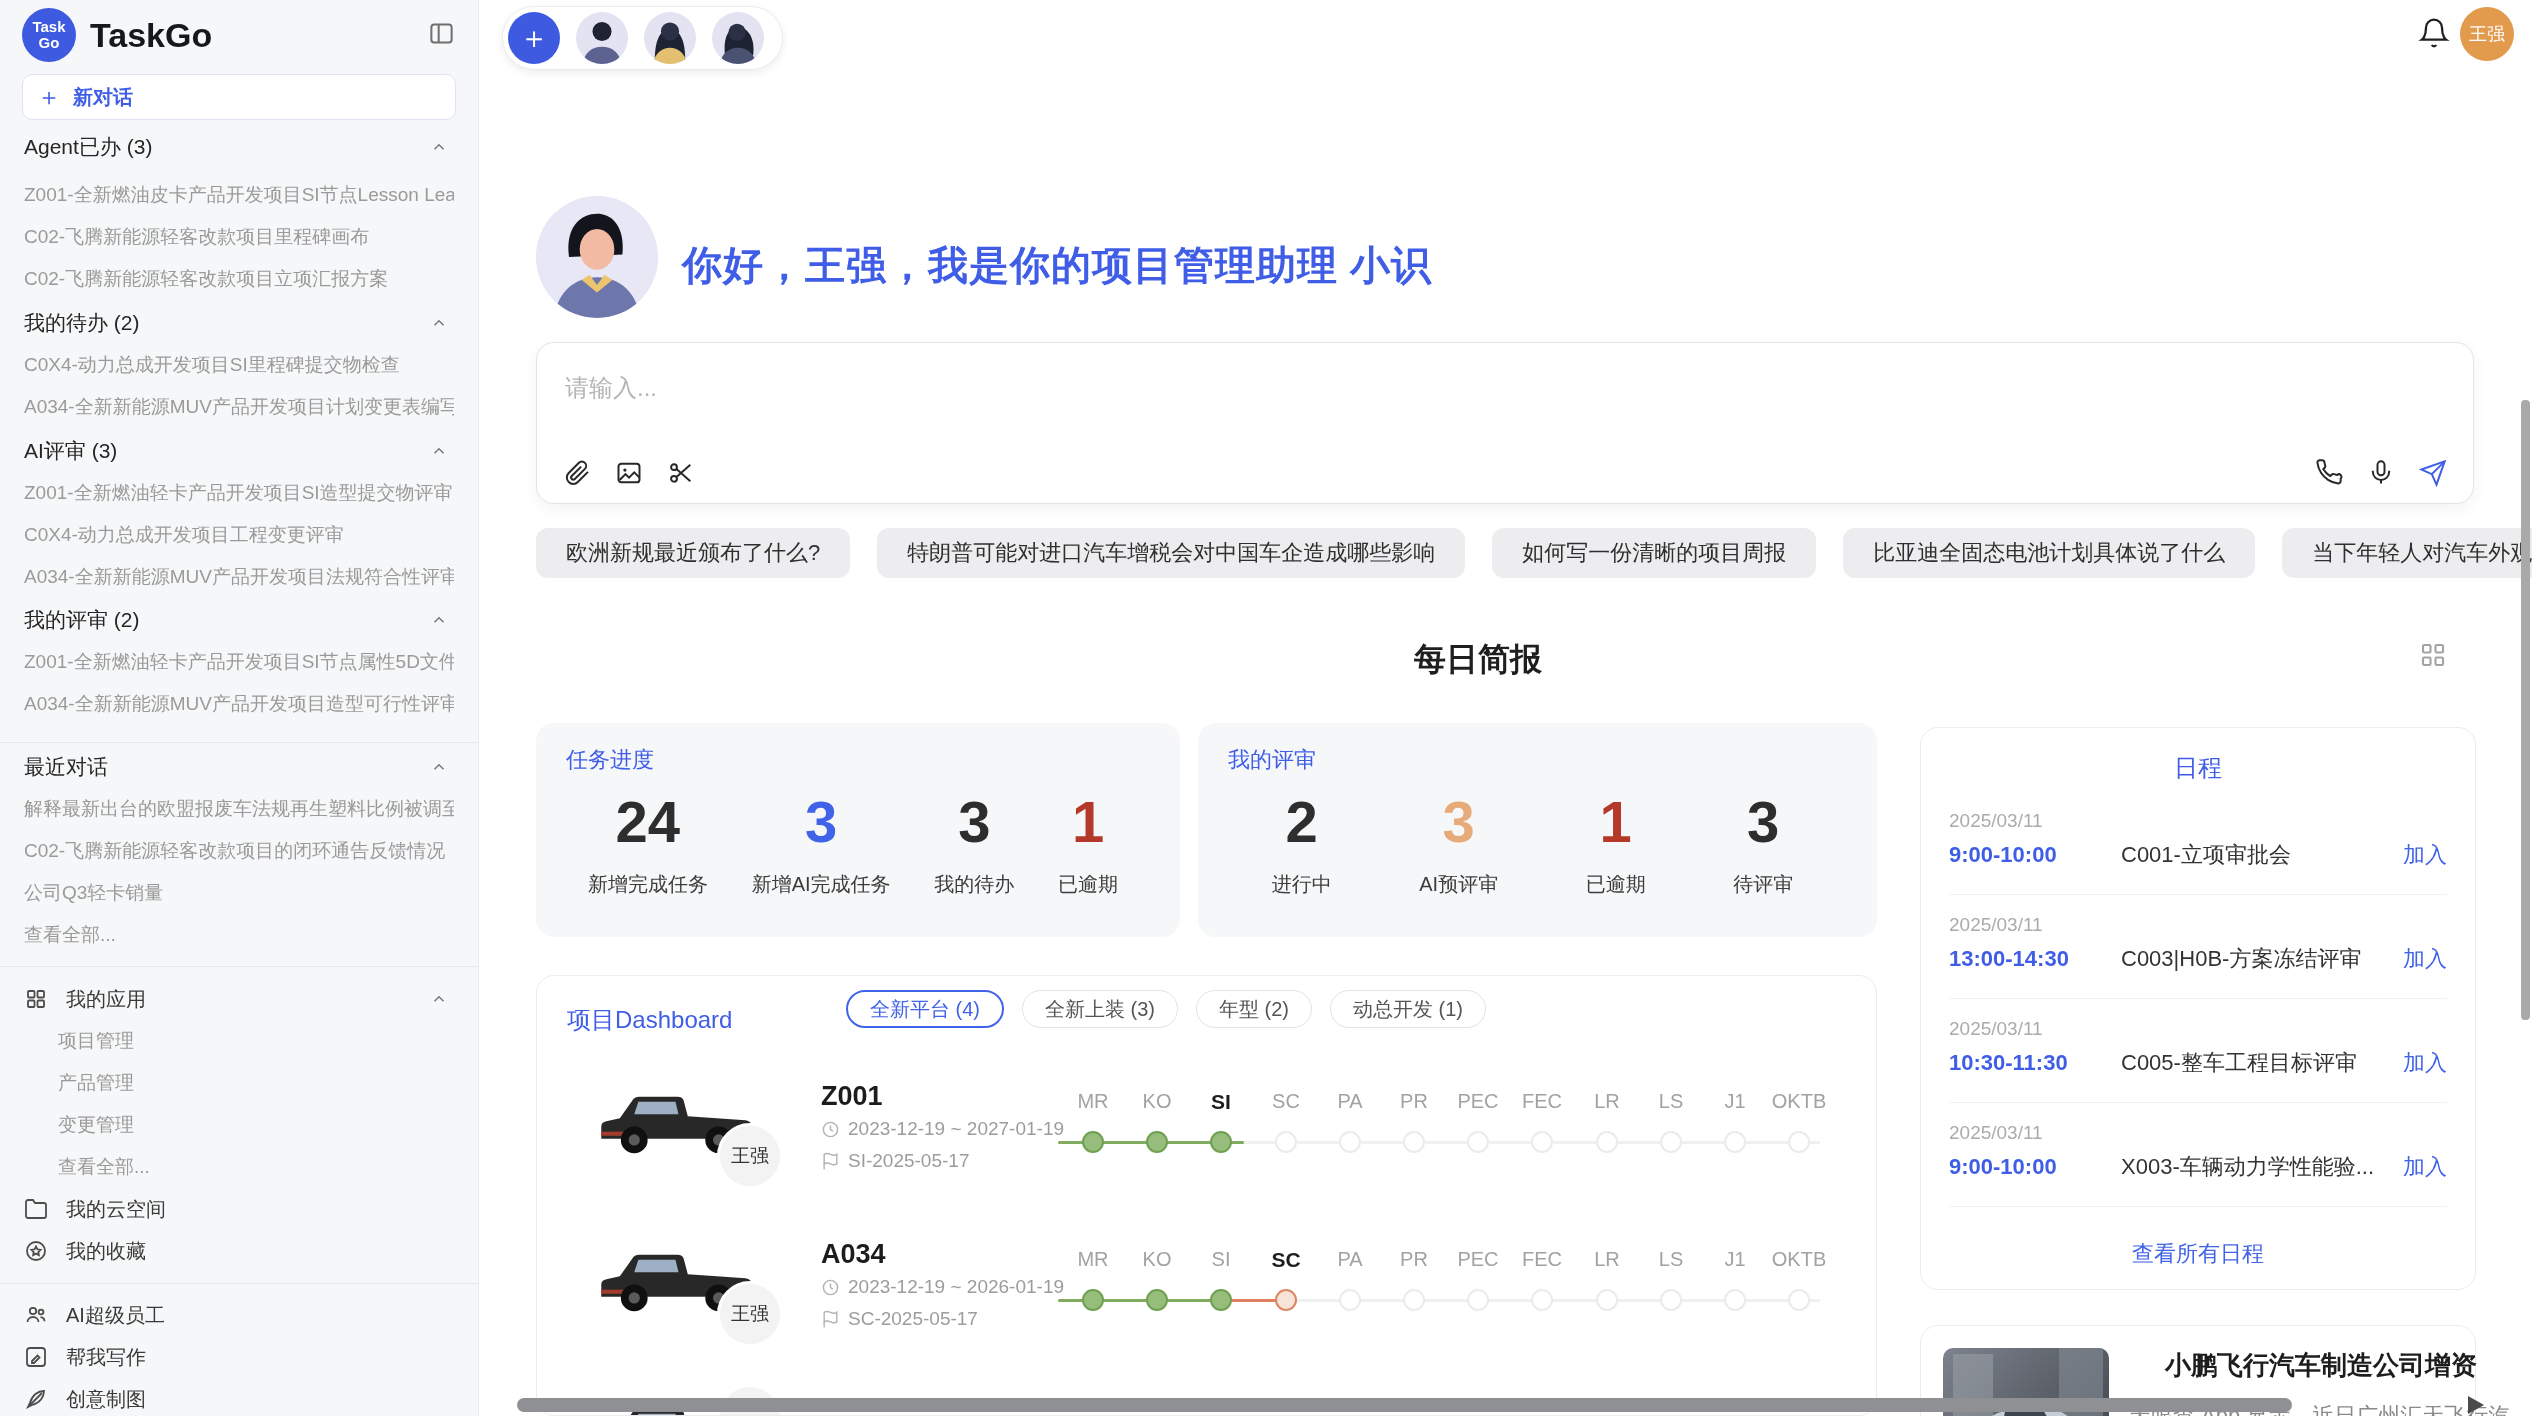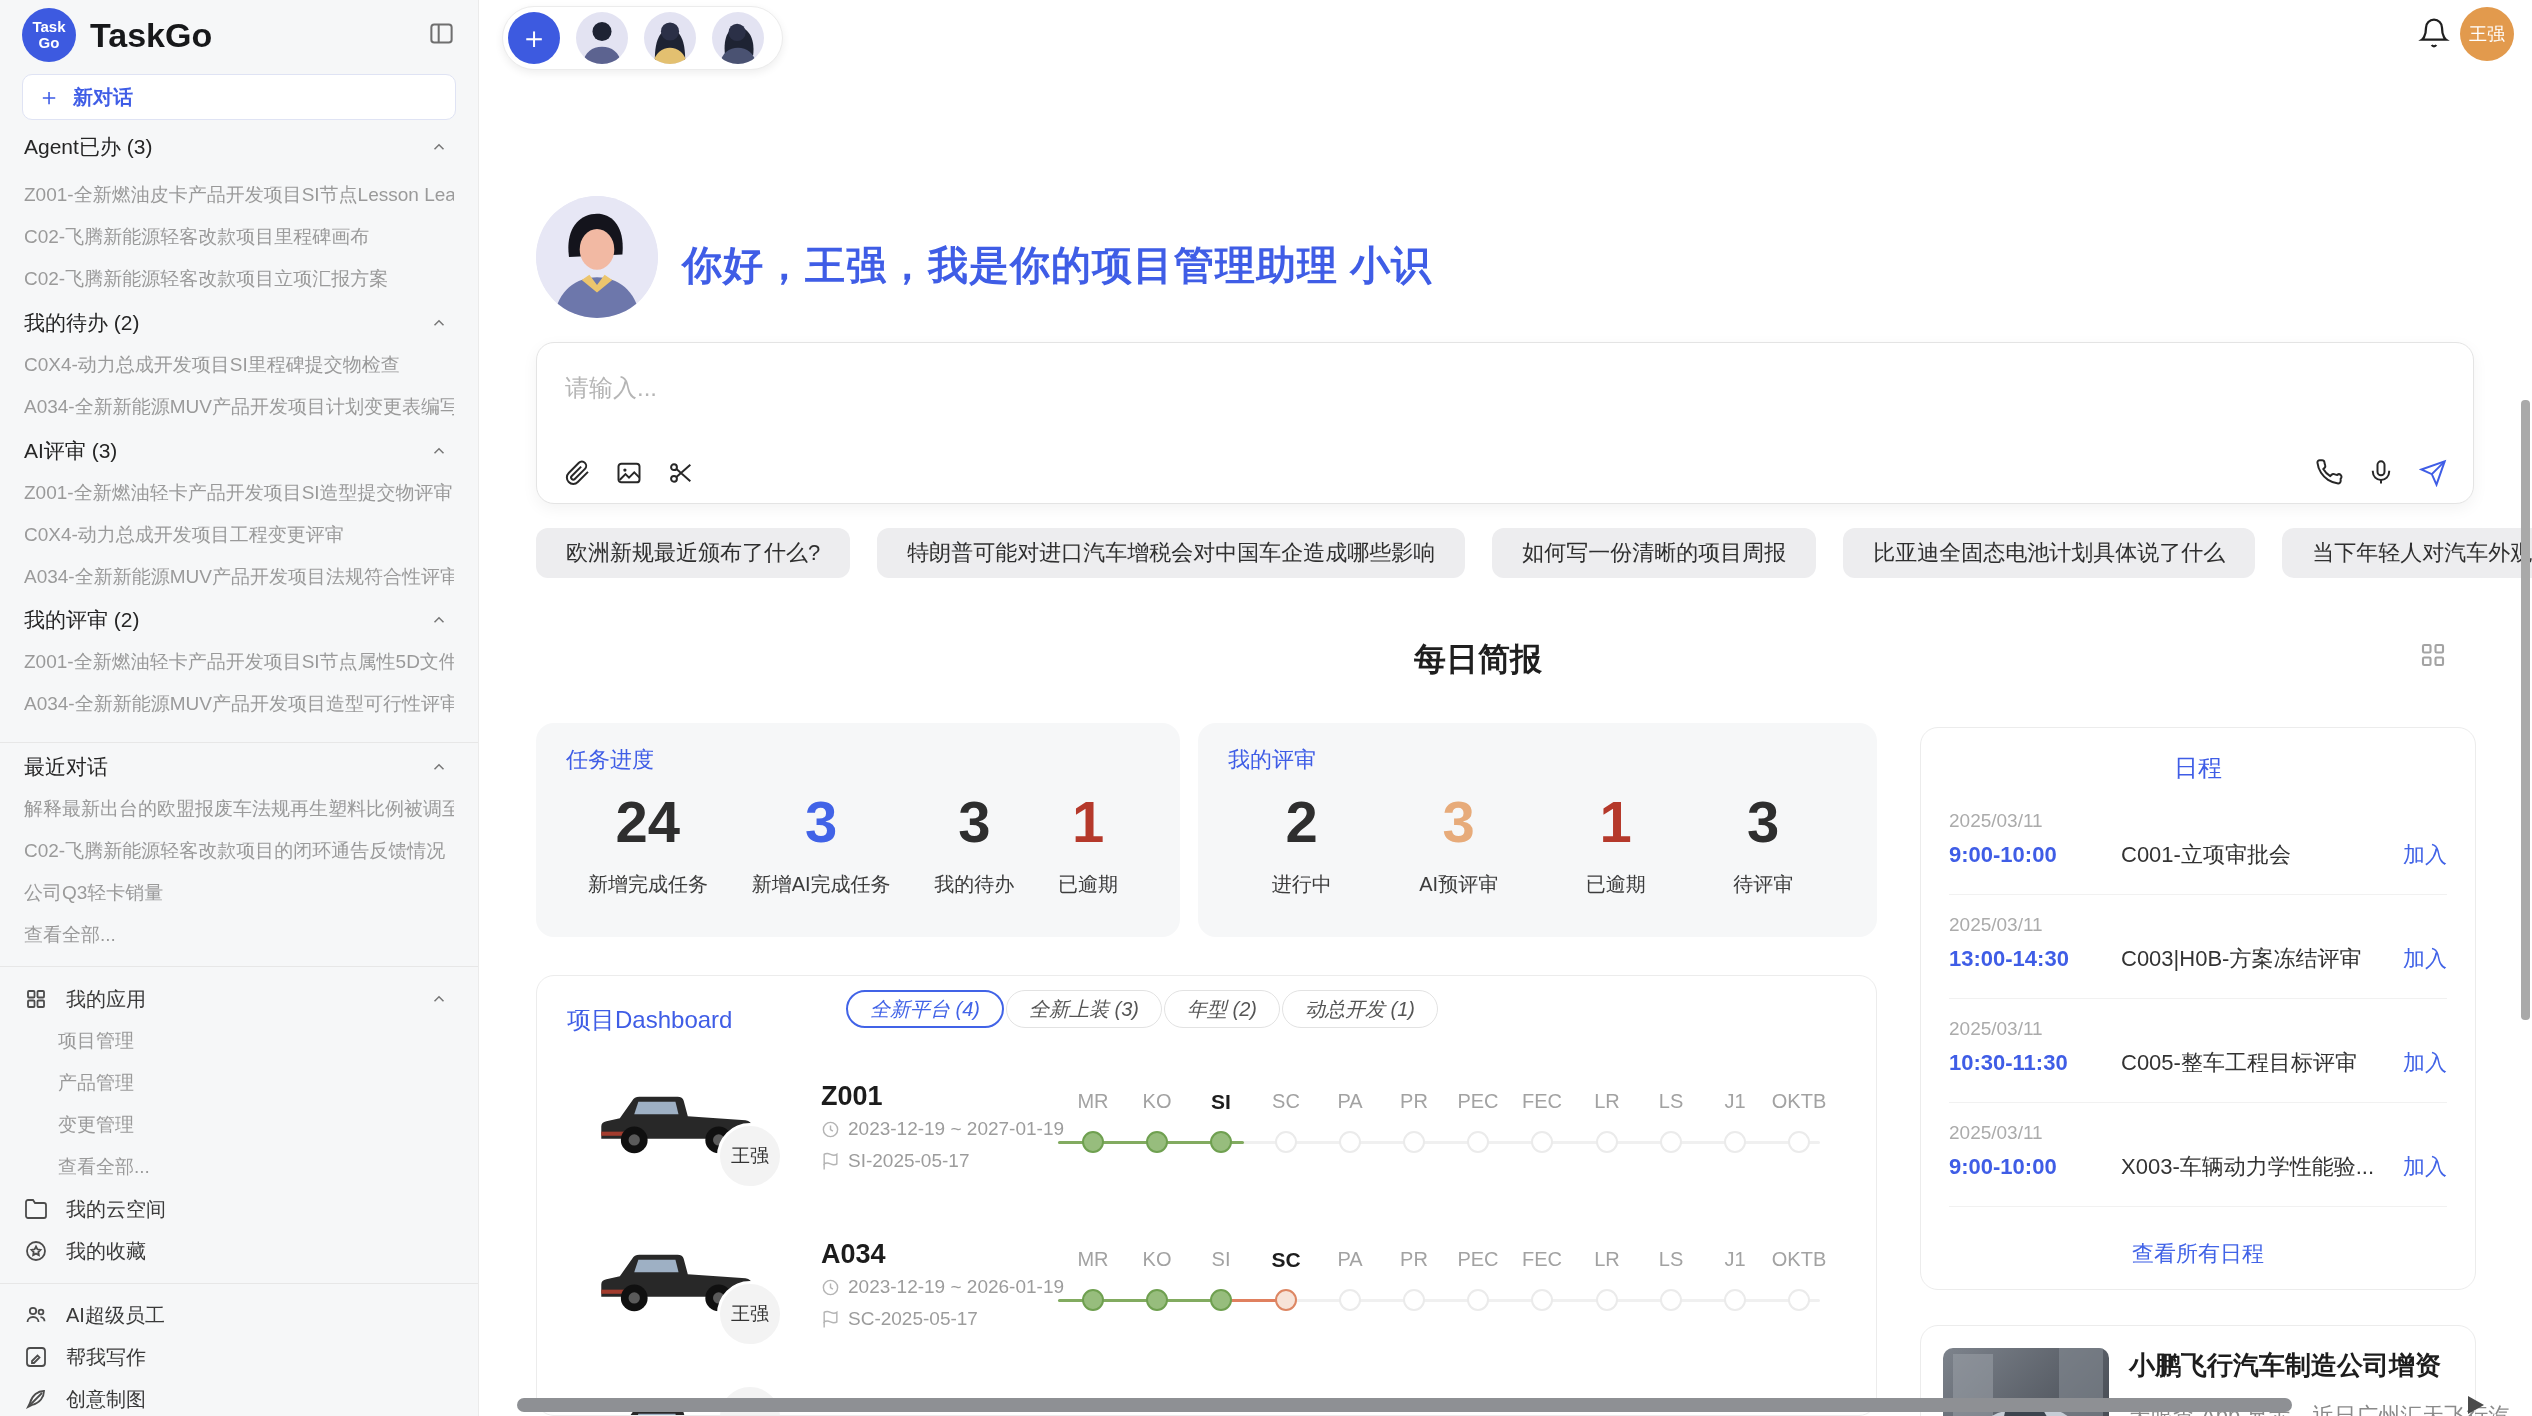--- a/index.html
+++ b/index.html
@@ -57,21 +57,21 @@
   .scard .ct{font-size:22px;color:#3f5de6;}
   .stats{display:flex;justify-content:space-around;margin-top:10px;}
   .stat{text-align:center;}
   .stat .v{font-size:58px;font-weight:700;line-height:74px;}
   .stat .l{font-size:20px;color:#3c3c3c;margin-top:12px;}
   .v.dark{color:#2e2e2e}.v.blue{color:#4163e7}.v.red{color:#b5392b}.v.orange{color:#e7ab7a}
   
   .dash{position:absolute;left:536px;top:975px;width:1341px;height:441px;background:#fff;border:1px solid #ececec;
         border-radius:18px;box-sizing:border-box;overflow:hidden;}
   .dash-title{position:absolute;left:30px;top:28px;font-size:24px;color:#3f5de6;}
-  .tabs{position:absolute;left:309px;top:14px;display:flex;gap:2px;font-style:italic;}
+  .tabs{position:absolute;left:309px;top:14px;display:flex;gap:18px;}
   .tab{height:38px;line-height:36px;padding:0 22px;border-radius:19px;font-size:20px;color:#555;border:1px solid #e2e2e2;
        background:#fff;box-sizing:border-box;white-space:nowrap;cursor:pointer;}
   .tab.active{border:2px solid #4163e7;color:#4163e7;line-height:34px;}
   .truck{position:absolute;left:58px;width:165px;height:103px;}
   .owner{position:absolute;left:180px;width:66px;height:66px;border-radius:50%;background:#f3f3f3;border:3px solid #fff;
          display:flex;align-items:center;justify-content:center;font-size:19px;color:#333;box-sizing:border-box;}
   .pcode{position:absolute;left:284px;font-size:27px;font-weight:700;color:#1c1c1c;}
   .meta{position:absolute;left:284px;display:flex;align-items:center;gap:8px;font-size:19px;color:#9c9c9c;}
   .meta .mic{width:19px;height:19px;color:#b4b4b4;}
   .ms{position:absolute;left:545px;width:790px;height:90px;}
@@ -92,21 +92,21 @@
   .sit .d{position:absolute;left:0;top:20px;font-size:19px;color:#ababab;}
   .sit .row{position:absolute;left:0;right:0;top:50px;display:flex;align-items:center;}
   .sit .tm{width:172px;font-size:22px;font-weight:700;color:#3f5de6;}
   .sit .tt{flex:1;font-size:22px;color:#333;}
   .sit .join{font-size:22px;color:#4163e7;cursor:pointer;}
   .sched .viewall{position:absolute;left:0;bottom:20px;width:100%;text-align:center;font-size:22px;color:#4163e7;cursor:pointer;}
   
   .news{position:absolute;left:1920px;top:1325px;width:556px;height:150px;background:#fff;border:1px solid #ececec;
         border-radius:18px;box-sizing:border-box;padding:22px;display:flex;gap:20px;}
   .nimg{width:166px;height:106px;border-radius:10px;flex:0 0 auto;overflow:hidden;background:linear-gradient(135deg,#7d838c,#3f444c);}
-  .ntitle{font-size:26px;font-weight:700;color:#1d1d1d;}
+  .ntitle{font-size:26px;font-weight:700;color:#1d1d1d;margin-left:36px;}
   .nsnip{font-size:22px;color:#8a8a8a;margin-top:18px;white-space:nowrap;overflow:hidden;}
   
   .hbar{position:absolute;left:517px;top:1398px;width:1775px;height:14px;background:#8e9094;border-radius:7px;}
   .harrow{position:absolute;left:2468px;top:1396px;width:0;height:0;border-left:16px solid #4a4a4a;
           border-top:9px solid transparent;border-bottom:9px solid transparent;}
   .vbar{position:absolute;left:2521px;top:400px;width:9px;height:620px;background:#a9a9a9;border-radius:4px;}
 </style>
 </head>
 <body>
 

